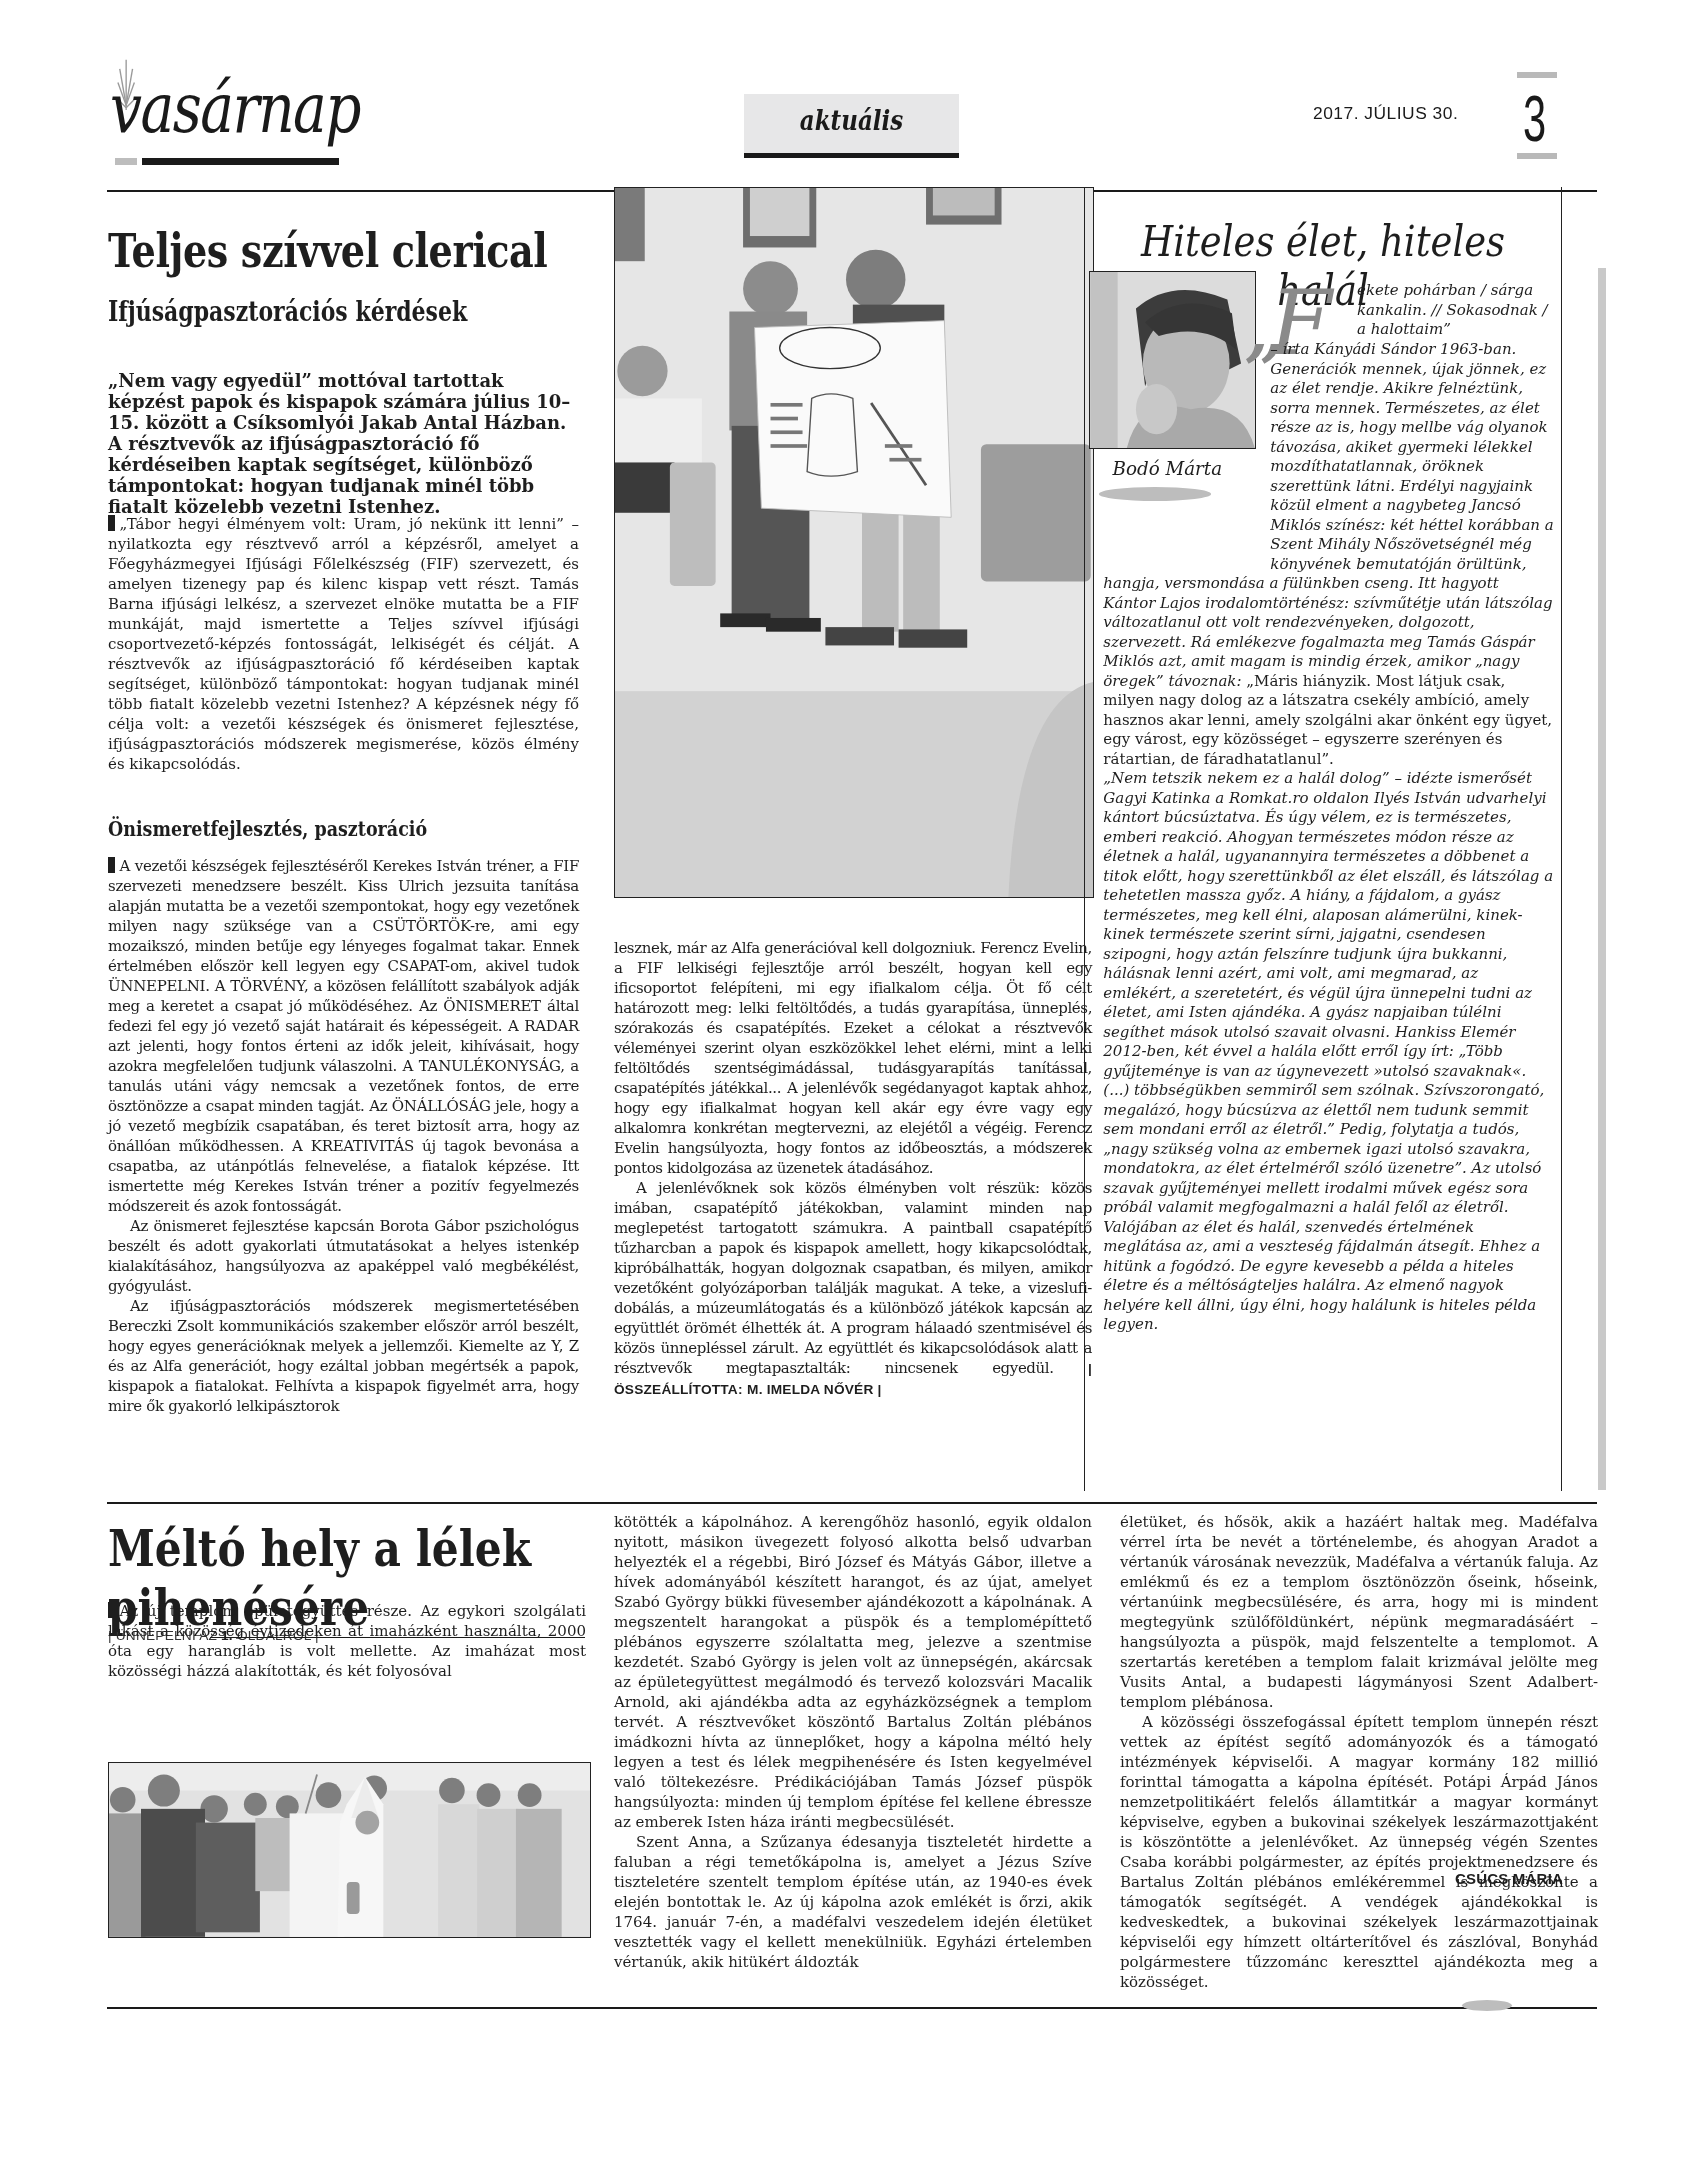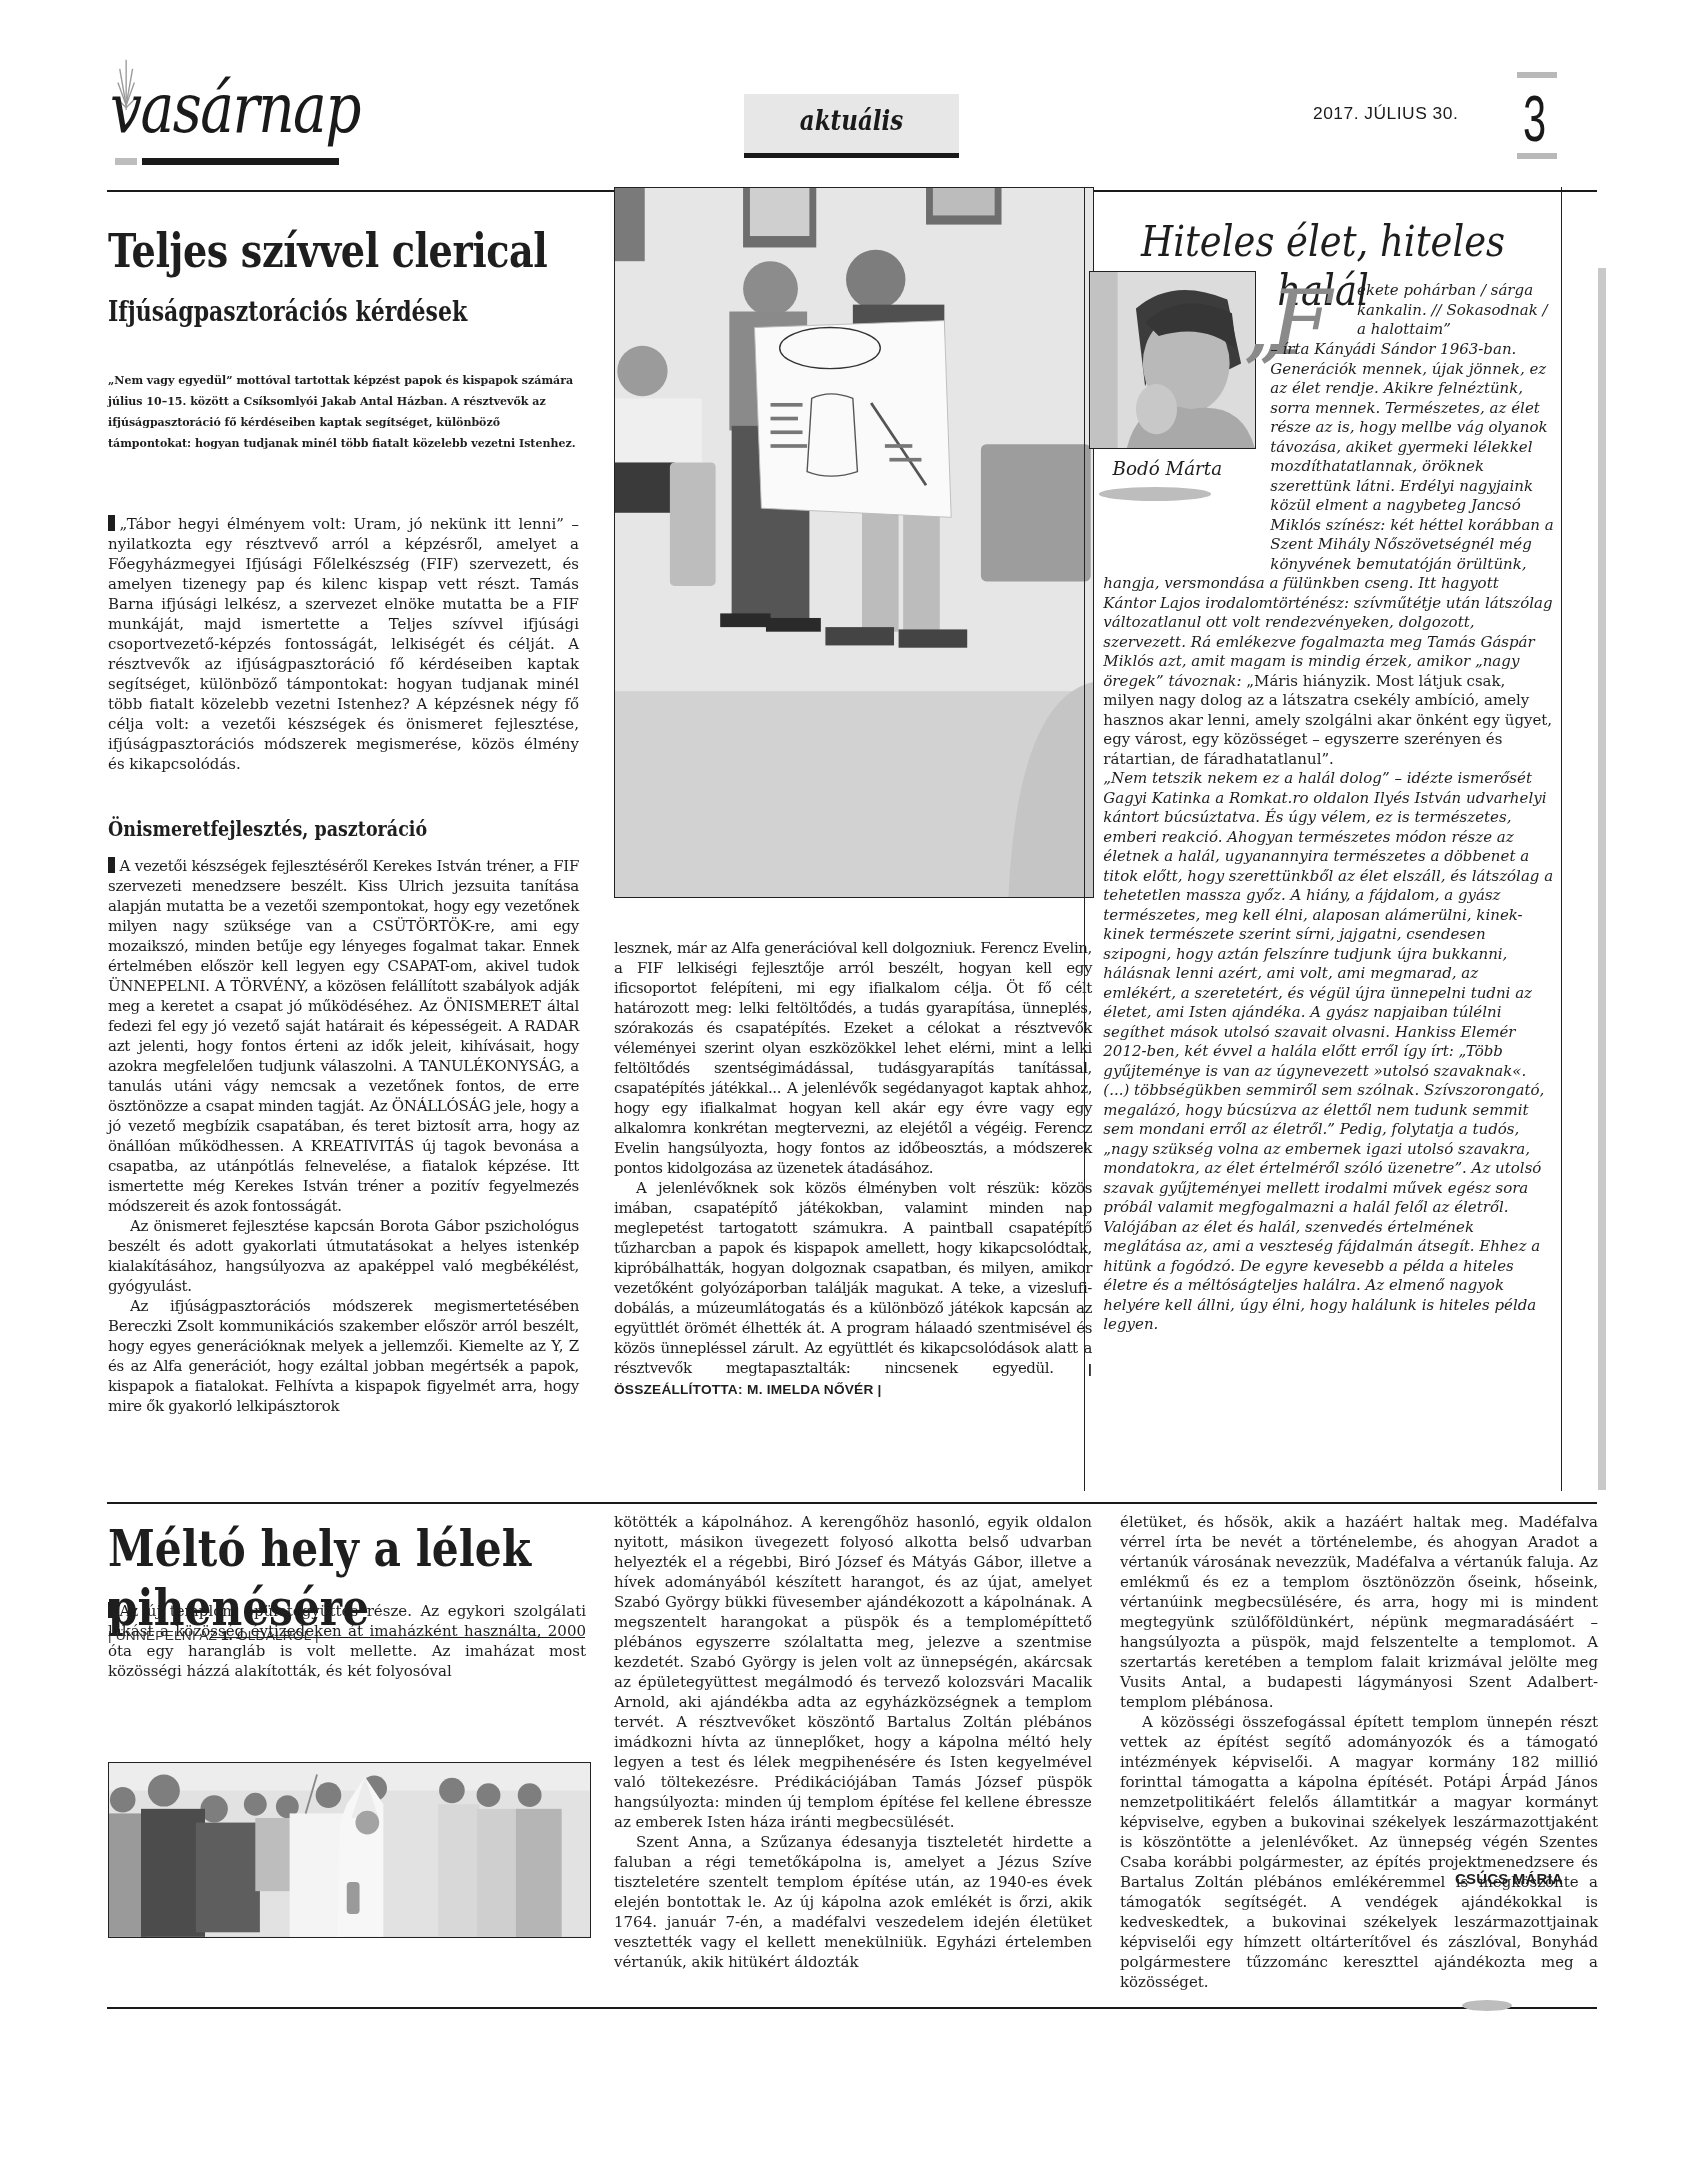--- a/index.html
+++ b/index.html
@@ -30,21 +30,21 @@
   .date { left: 1313px; top: 103px; font-family: "Liberation Sans", sans-serif; font-size: 17.4px; color: #1a1a1a; letter-spacing: 0.5px; }
   .page-no { left: 1523px; top: 87px; font-family: "Liberation Sans", sans-serif; font-size: 64px; font-weight: 300; color: #1a1a1a; line-height: 1; transform: scaleX(0.65); transform-origin: left top; }
   .pg-bar { left: 1517px; width: 40px; height: 5.5px; background: #b9b9b9; }
 
   .rule { background: #1a1a1a; }
 
   
   .headline1 { left: 108px; top: 224px; font-family: "DejaVu Serif", serif; font-weight: bold; font-size: 46px; color: #1e1e1e; letter-spacing: -0.5px; transform: scaleX(0.83); transform-origin: left top; white-space: nowrap; }
   .subhead1 { left: 108px; top: 295px; font-family: "DejaVu Serif", serif; font-weight: bold; font-size: 27.5px; color: #1e1e1e; transform: scaleX(0.80); transform-origin: left top; white-space: nowrap; }
   .lead {
-    font-family: "DejaVu Serif", serif; font-weight: bold; font-size: 11px; line-height: 21px; color: #1e1e1e;
+    font-family: "DejaVu Serif", serif; font-weight: bold; font-size: 18px; line-height: 21px; color: #1e1e1e;
   }
   .body {
     font-family: "DejaVu Serif", serif; font-size: 15px; line-height: 20px; color: #1e1e1e; text-align: justify;
     hyphens: auto;
   }
   .body p { margin: 0; text-indent: 0; }
   .body p.ind { text-indent: 22px; }
   .body.narrow { letter-spacing: -0.3px; }
   .mark { display: inline-block; width: 6.9px; height: 16.5px; background: #1e1e1e; margin-right: 4.6px; vertical-align: -2.3px; }
   .crosshead { font-family: "DejaVu Serif", serif; font-weight: bold; font-size: 20.6px; color: #1e1e1e; transform: scaleX(0.85); transform-origin: left top; white-space: nowrap; }

